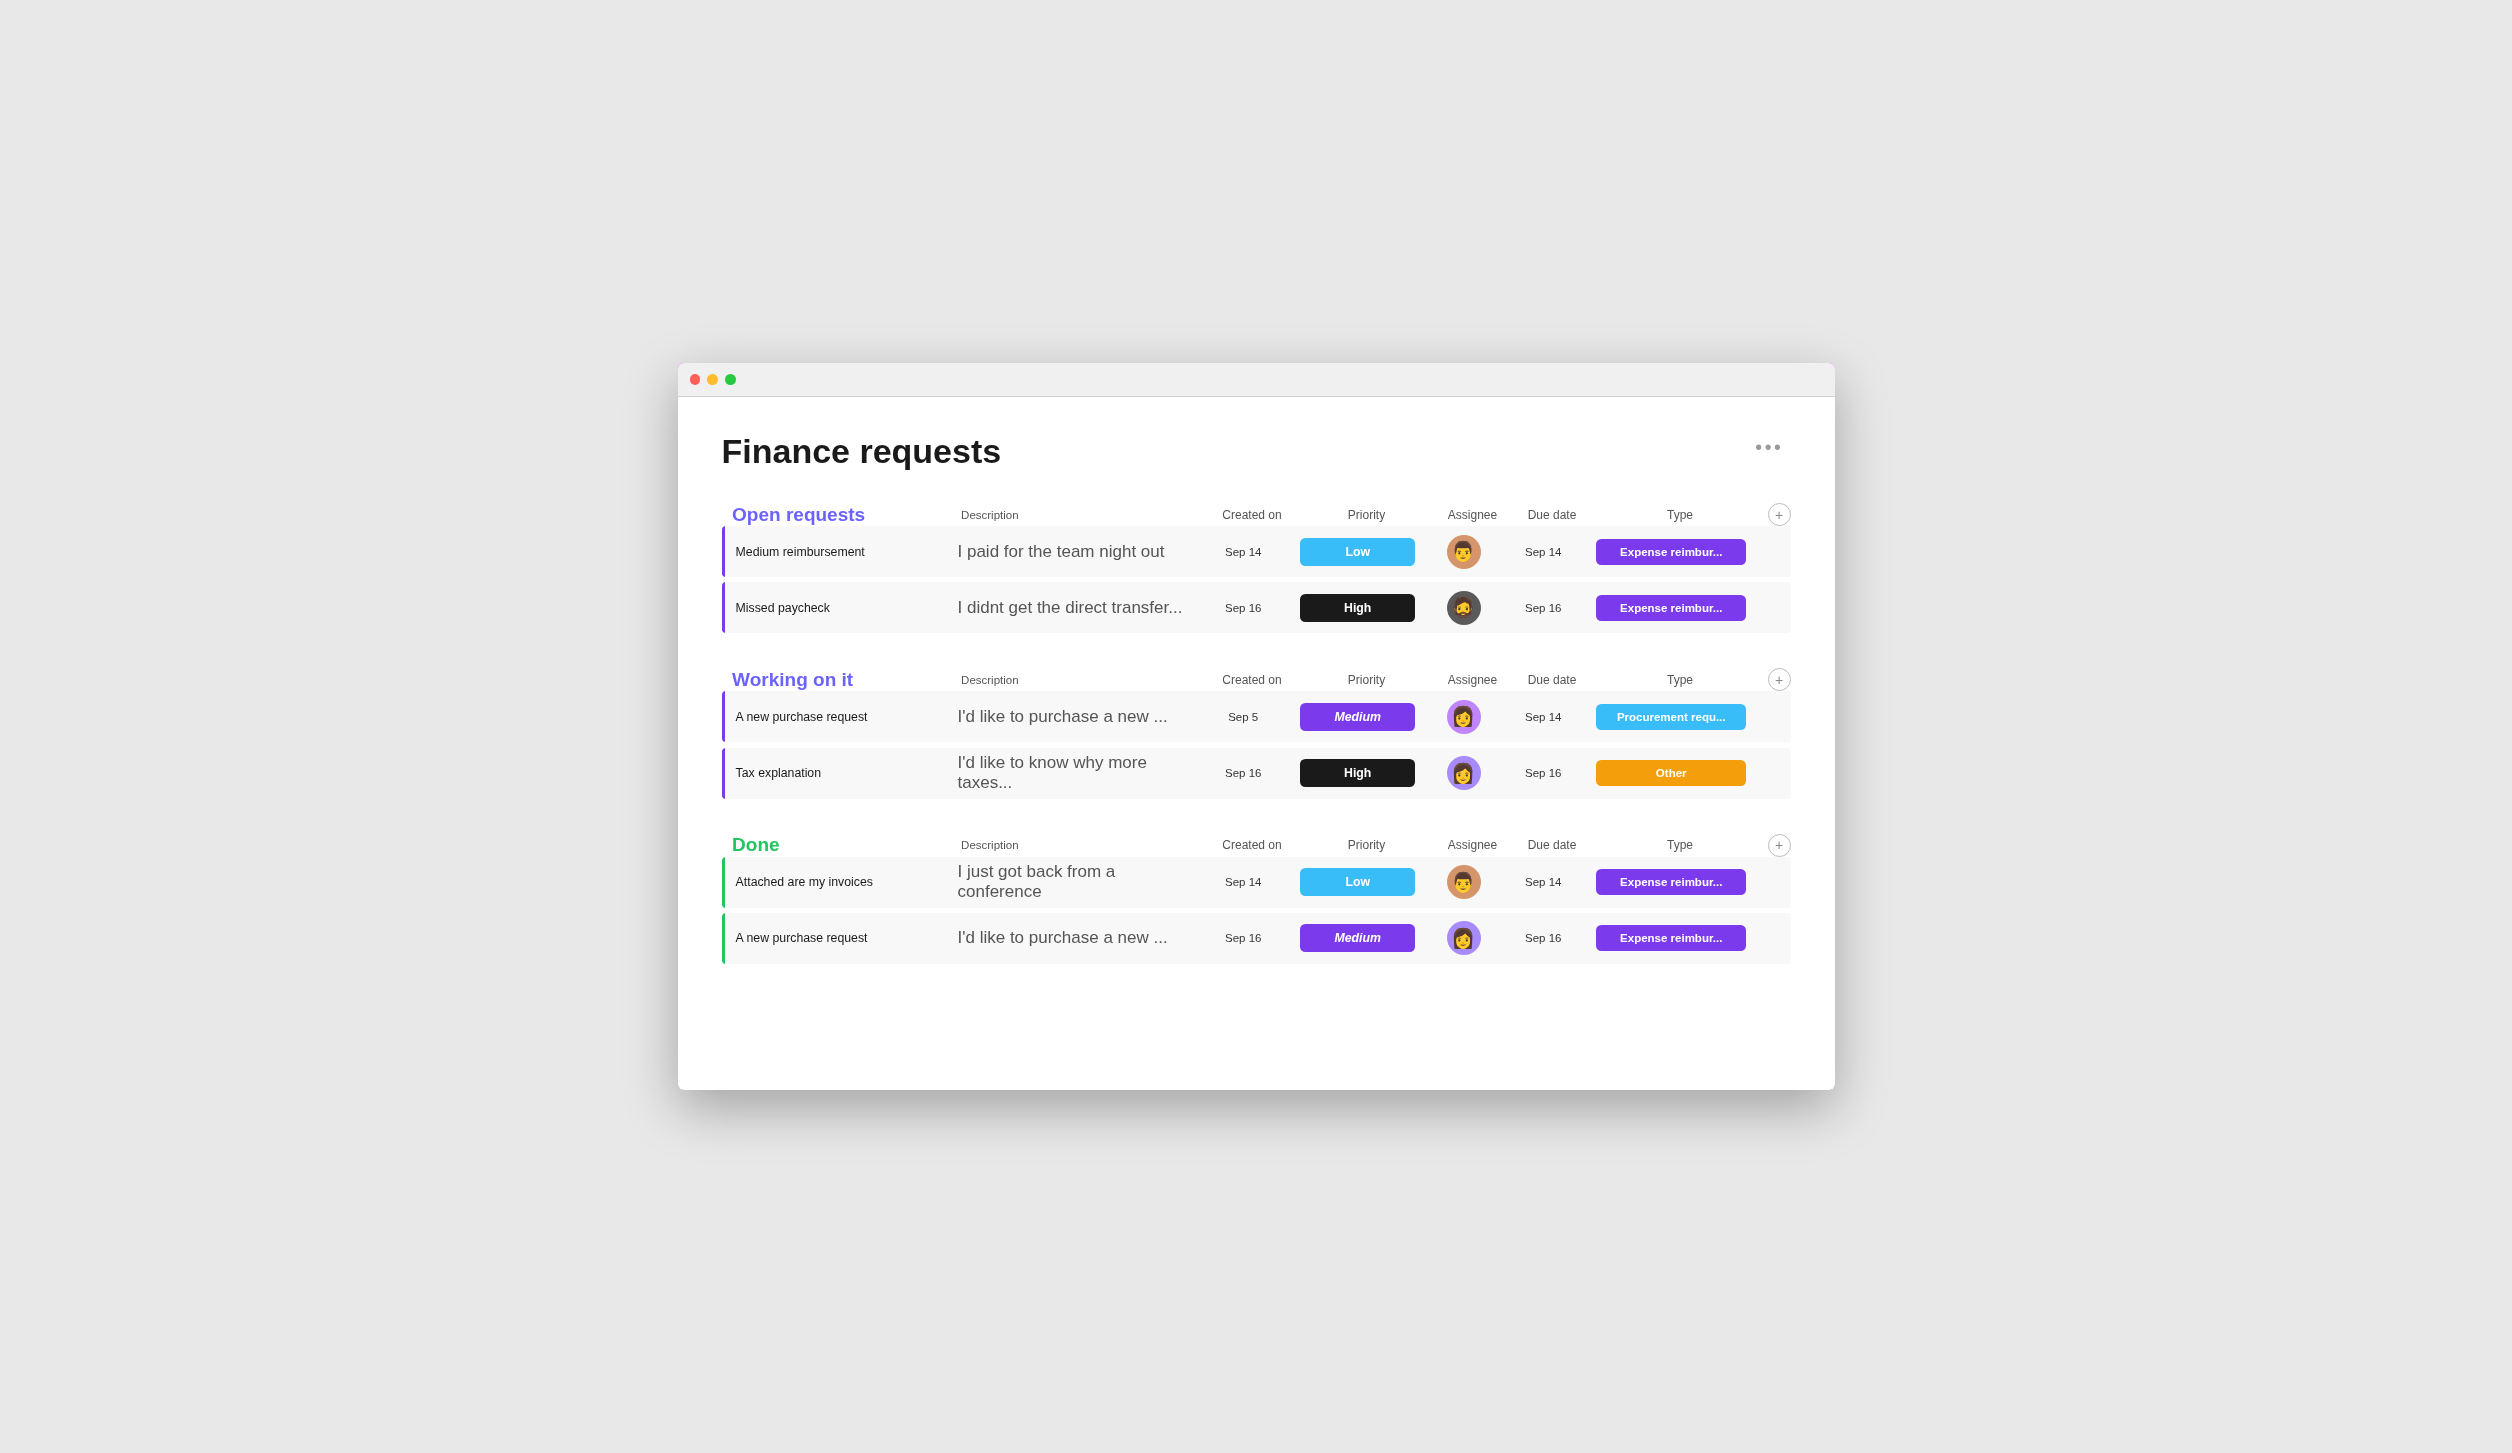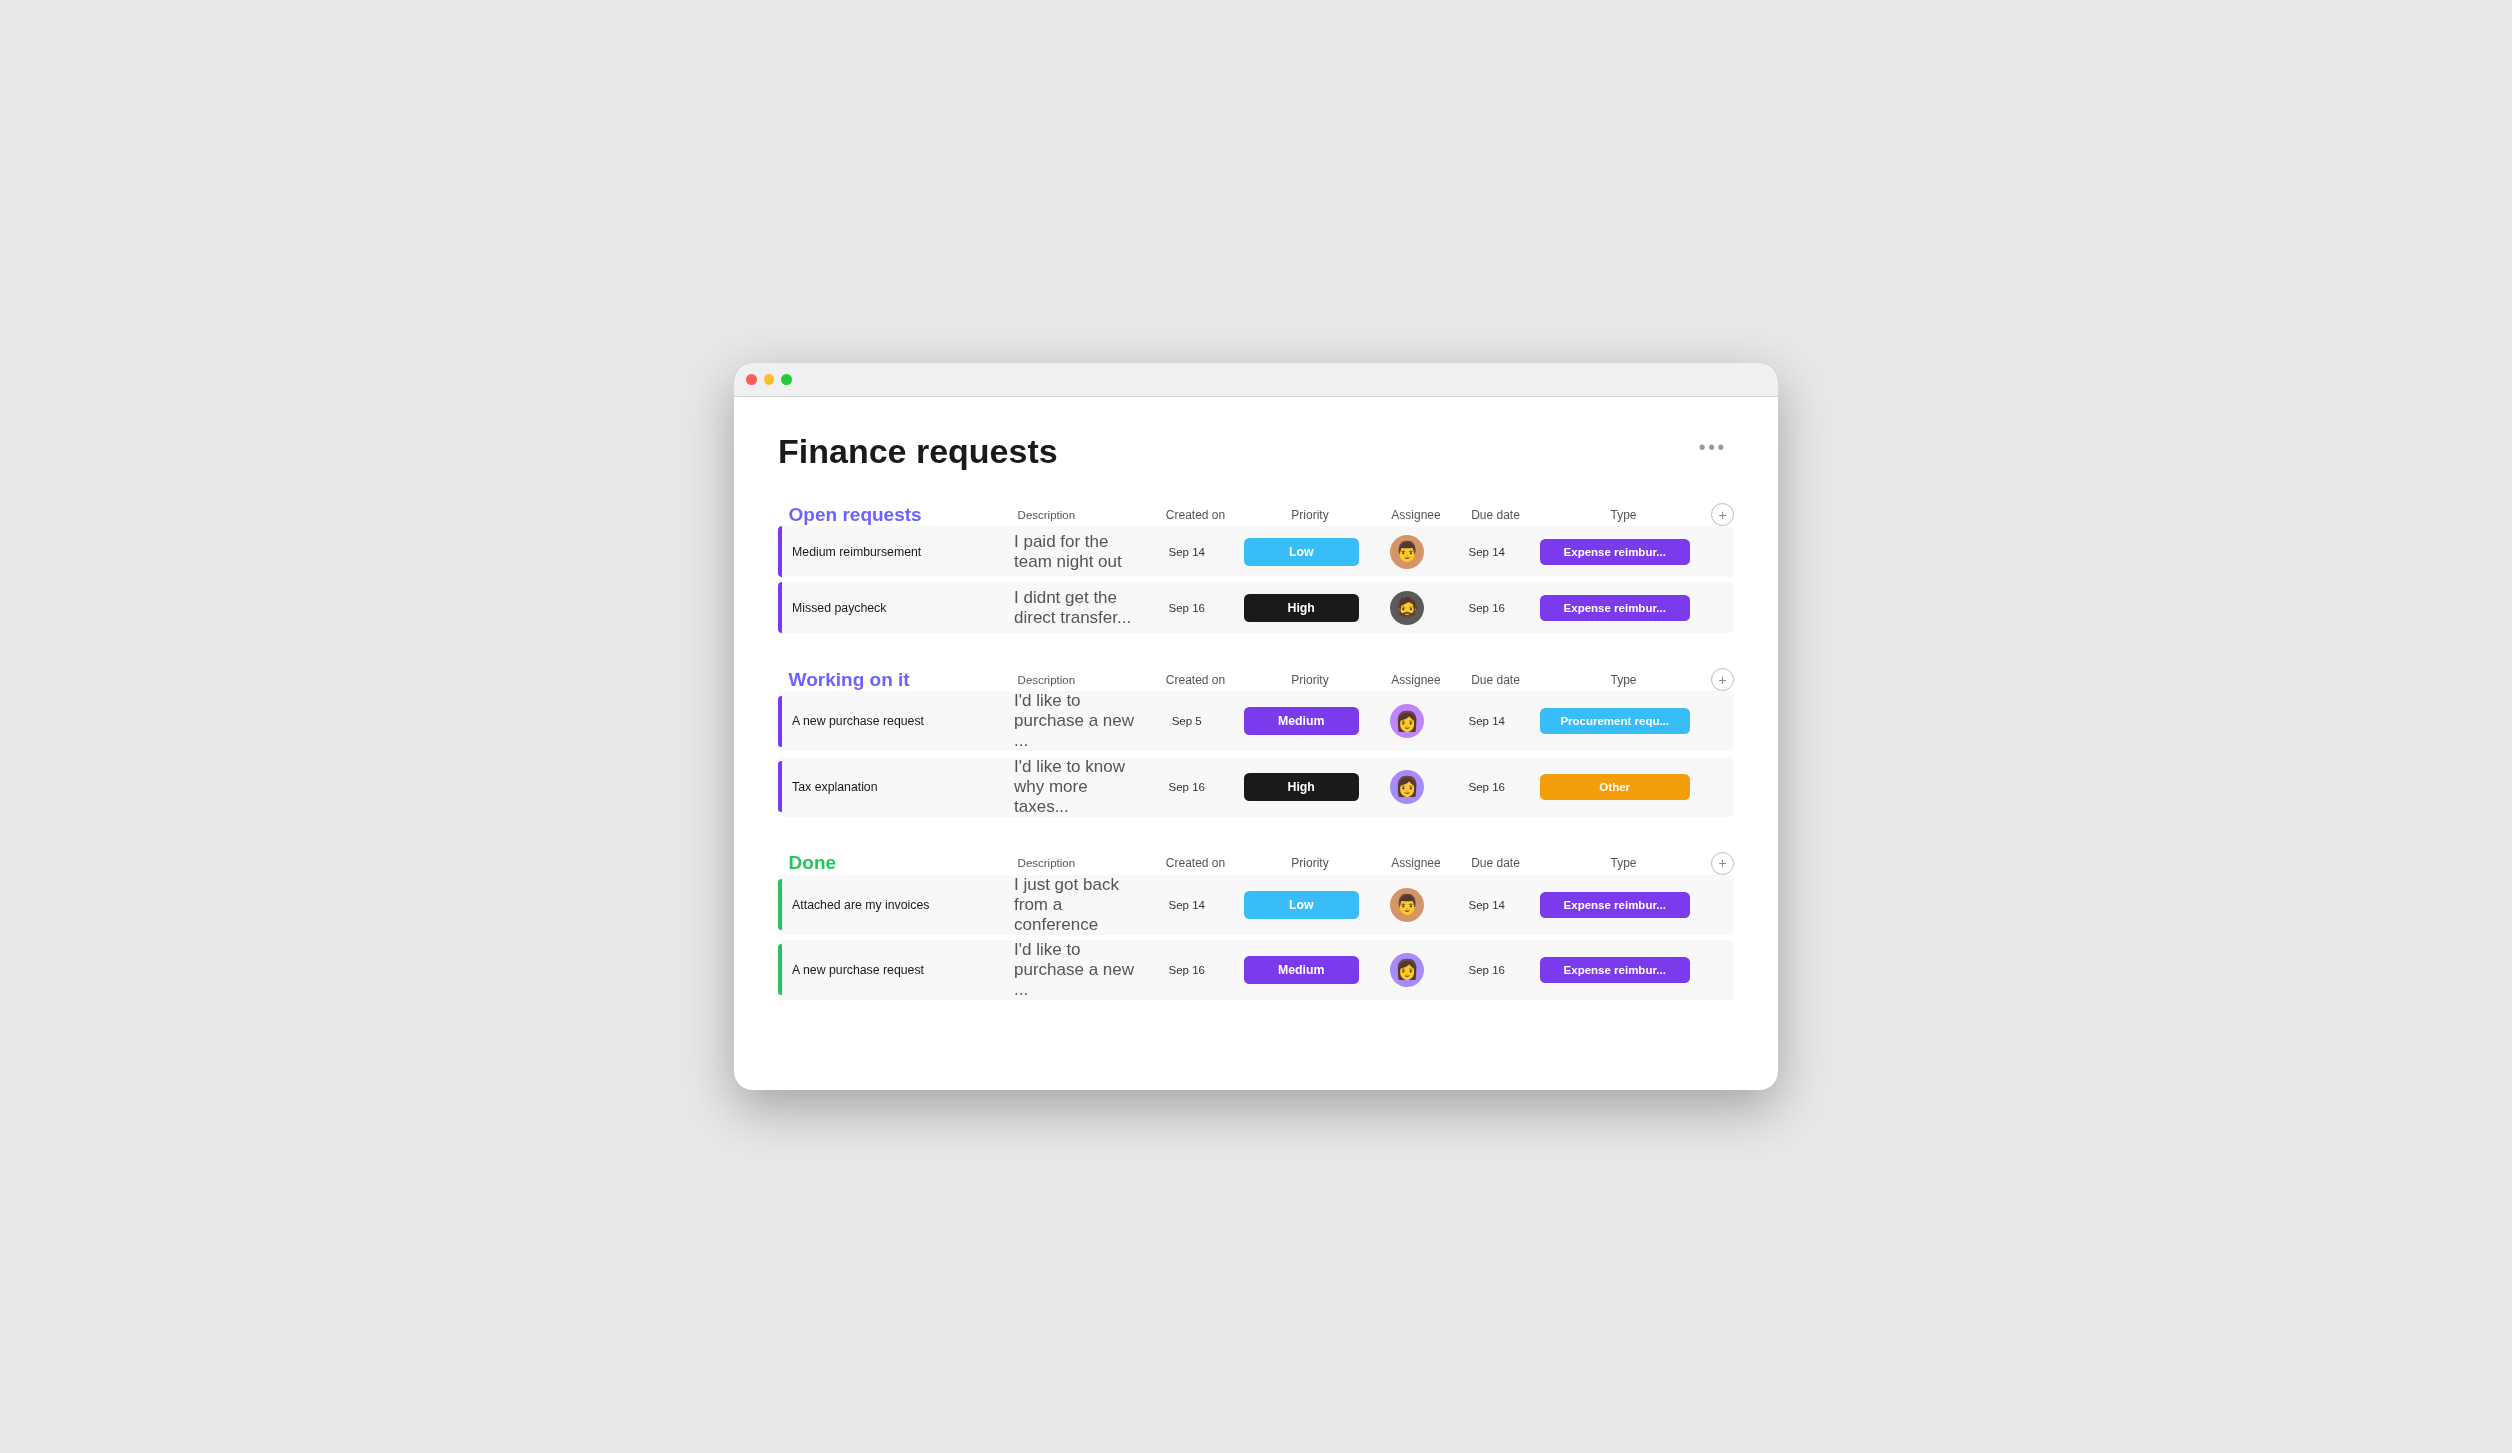--- a/index.html
+++ b/index.html
@@ -9,23 +9,23 @@
       background: #e8e8e8;
       display: flex;
       justify-content: center;
       align-items: center;
       min-height: 100vh;
       padding: 17.6px;
     }
 
     .window {
       background: #d946ef;
-      border-radius: 18px;
+      border-radius: 6px;
       box-shadow: 0 17.6px 53px rgba(0,0,0,0.3);
-      width: 1044px;
+      width: 1157px;
       min-height: 727px;
       overflow: hidden;
     }
 
     .title-bar {
       background: #f0f0f0;
       height: 34px;
       display: flex;
       align-items: center;
       padding: 0 12.3px;
@@ -137,21 +137,21 @@
       font-size: 12.3px;
       font-weight: 600;
       color: white;
       text-align: center;
       margin: 4px auto;
       display: block;
       width: 115px;
     }
 
     .priority-low { background: #38bdf8; }
-    .priority-medium { background: #7c3aed; }
+    .priority-medium { background: #7c3aed; font-style: italic; }
     .priority-high { background: #1a1a1a; }
 
     .assignee-cell {
       display: flex;
       justify-content: center;
       align-items: center;
     }
 
     .avatar {
       width: 34px;

